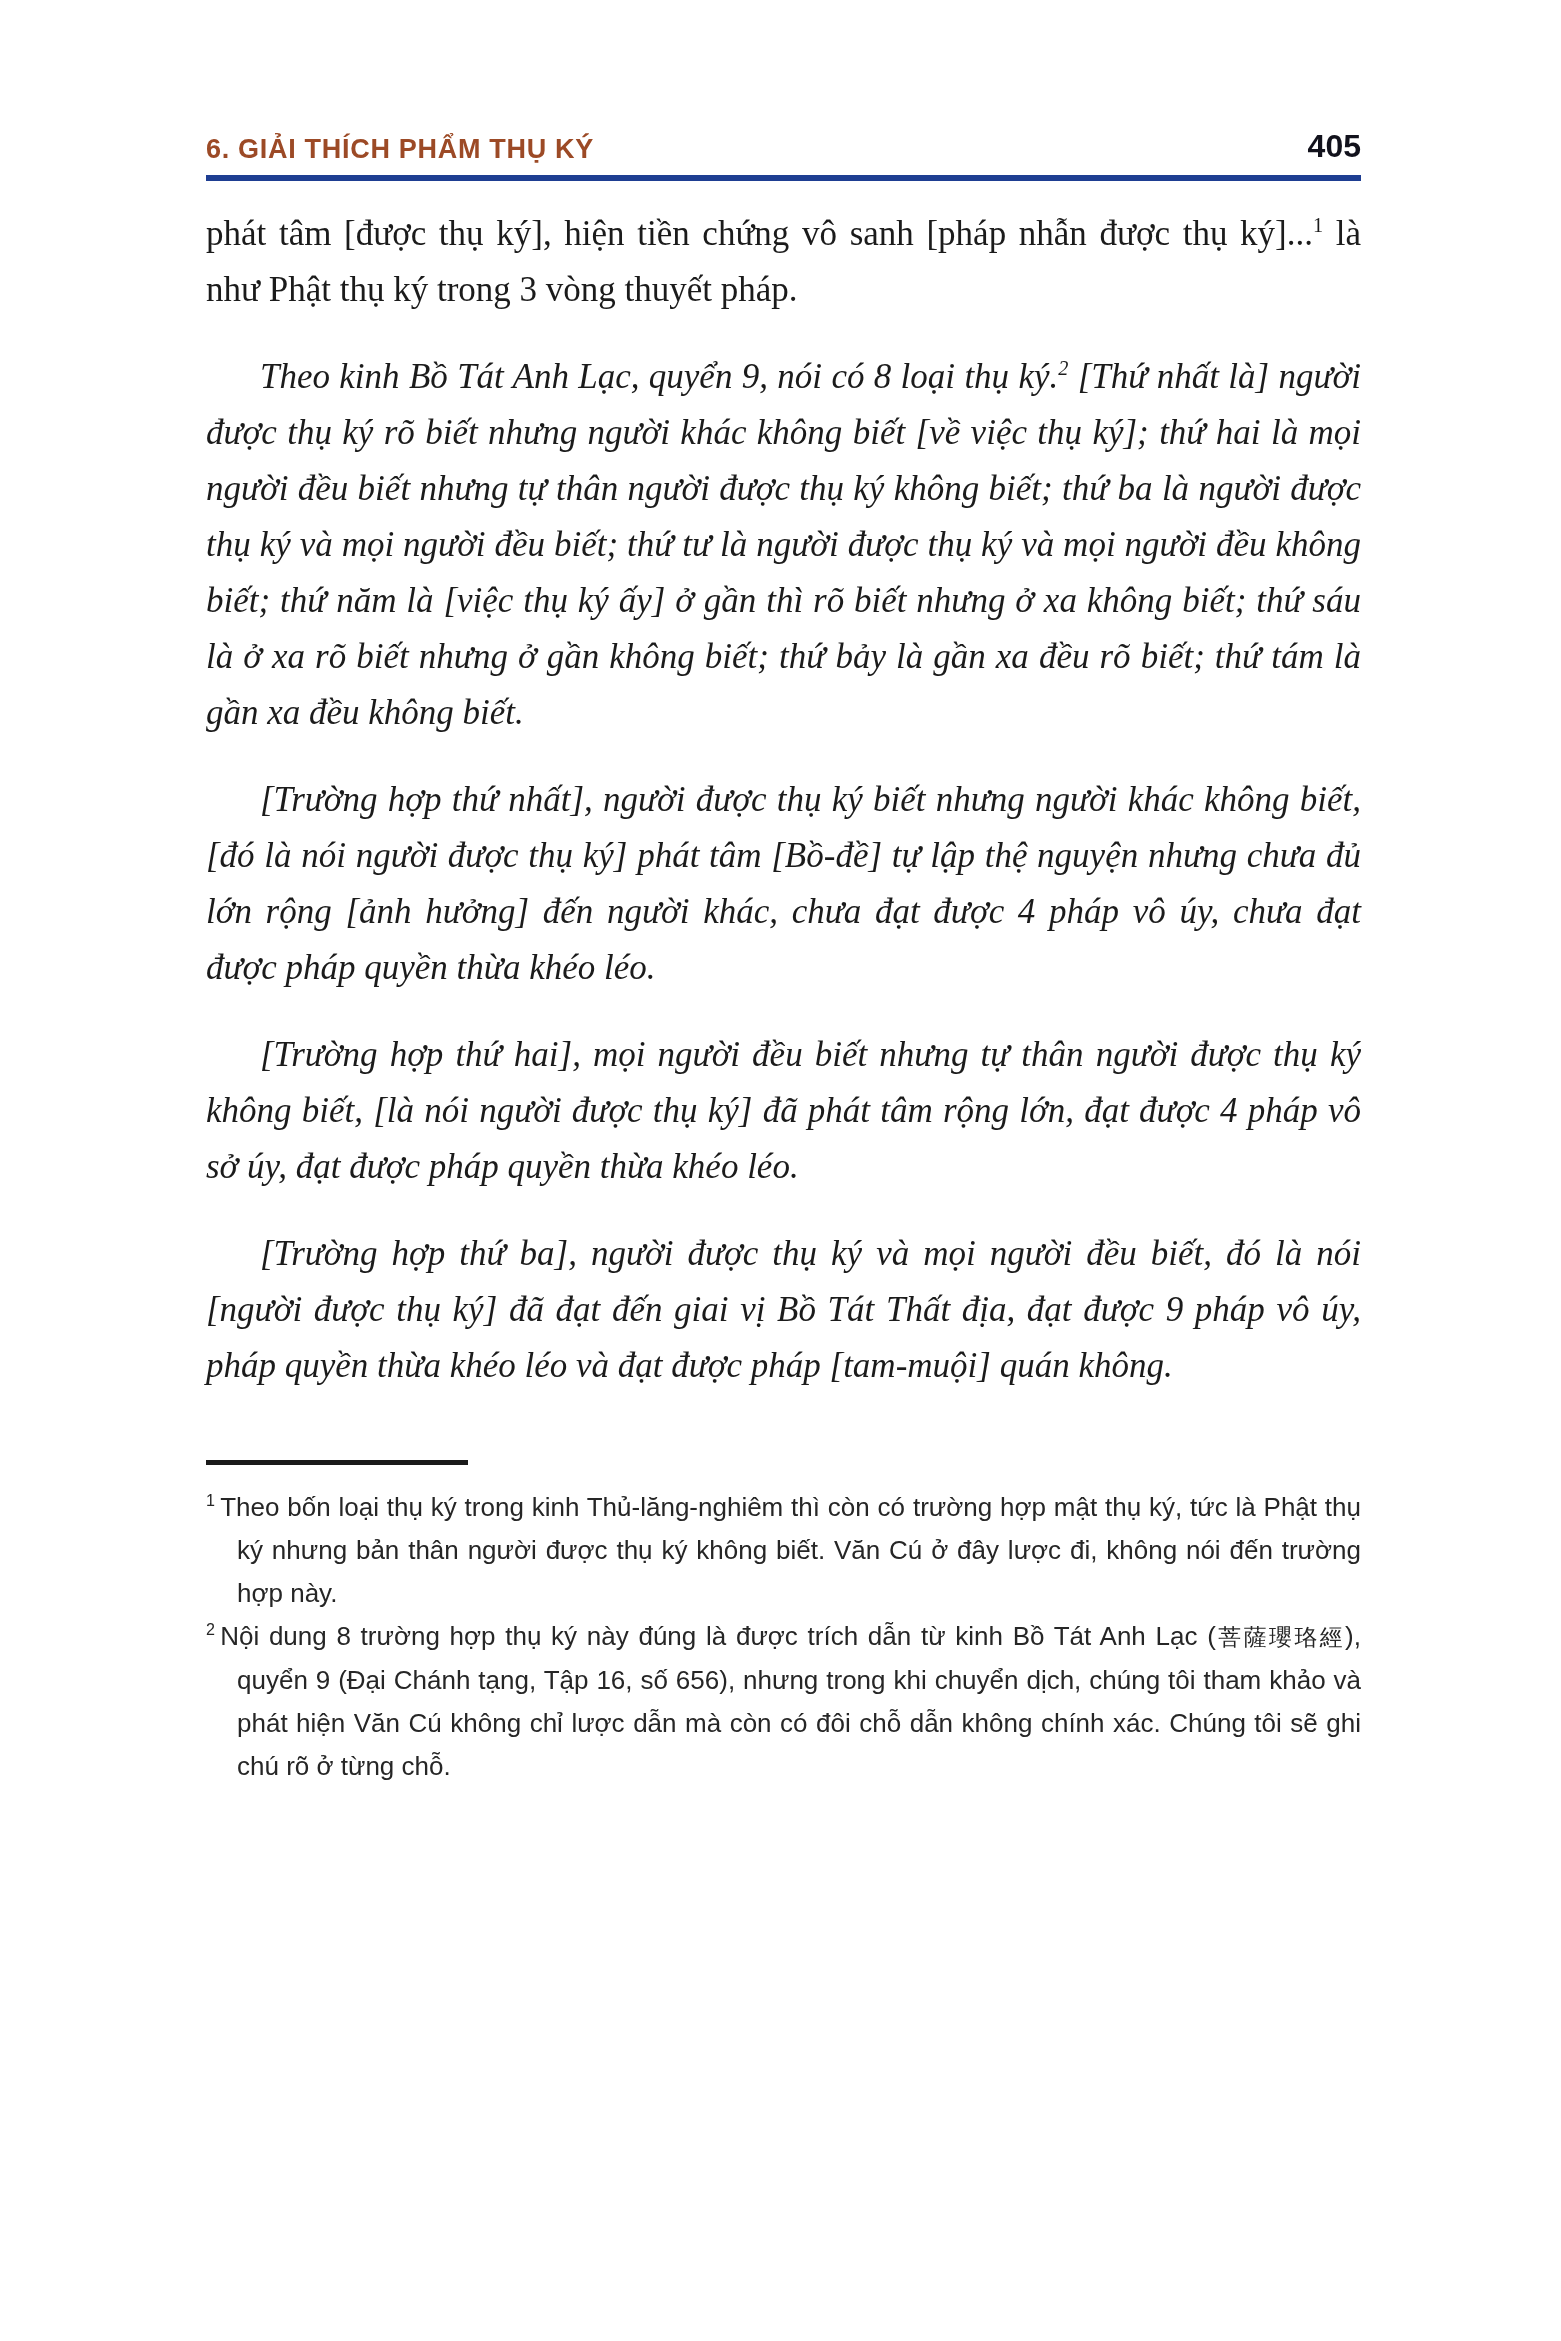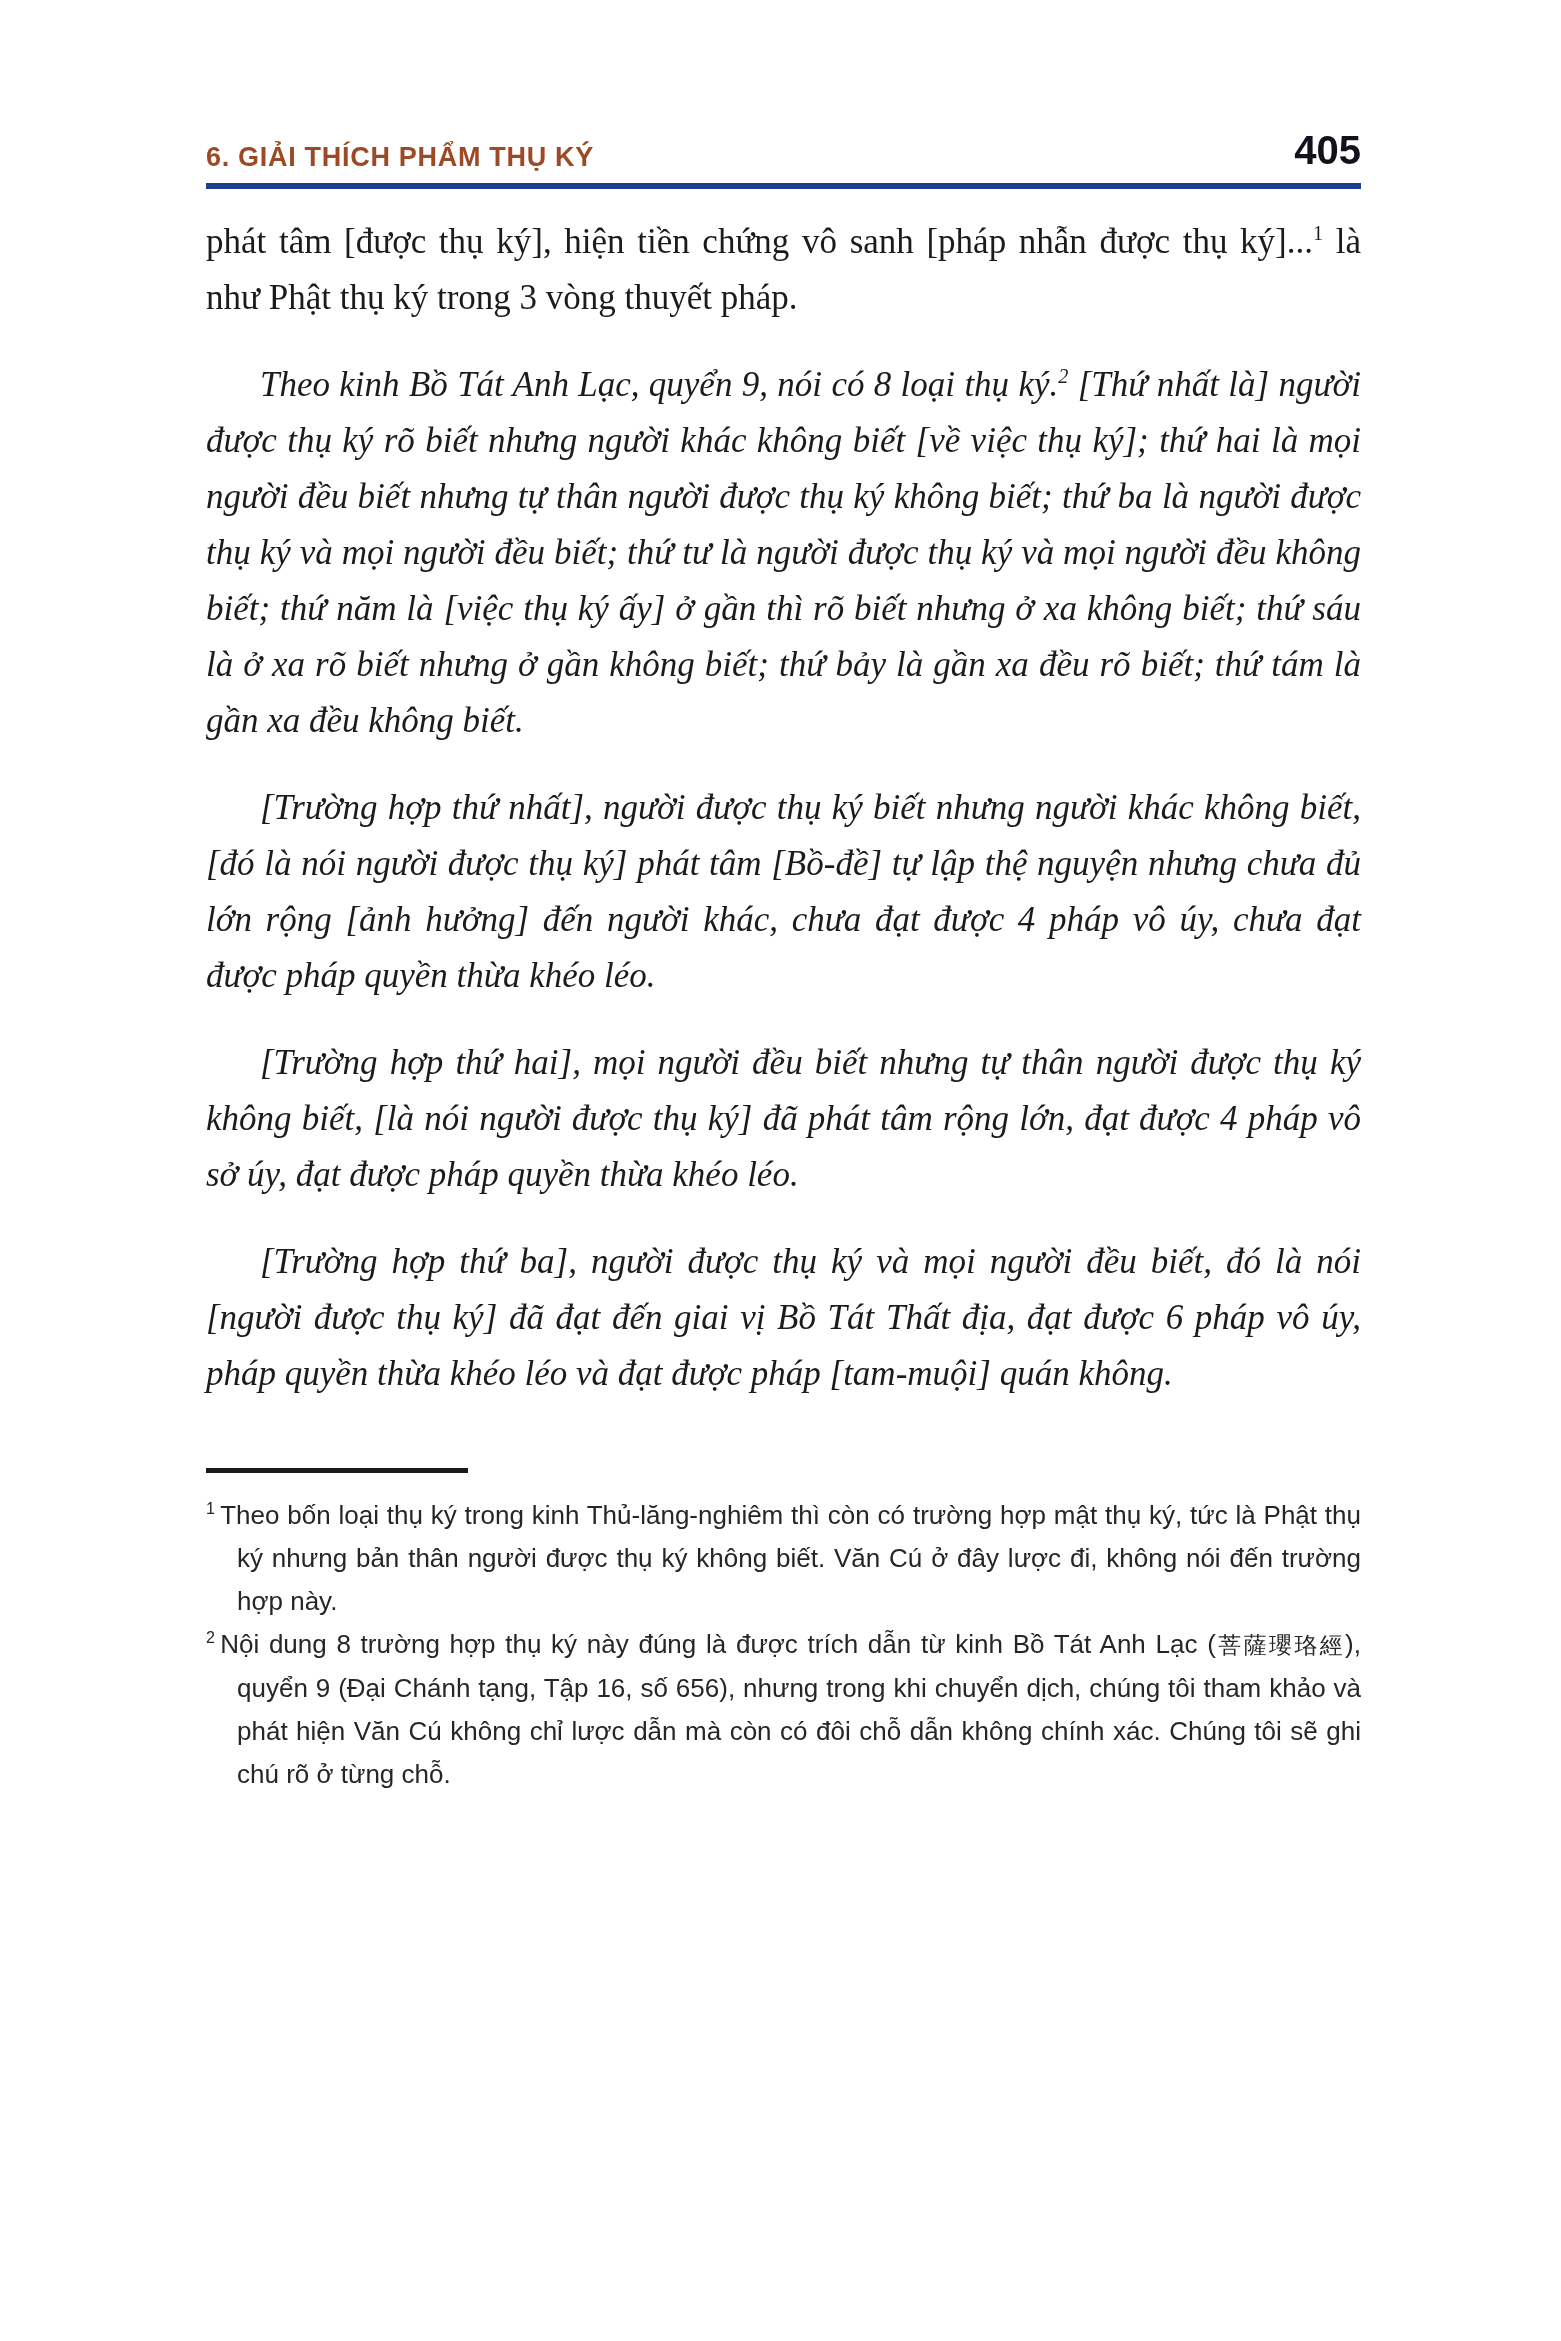--- a/index.html
+++ b/index.html
@@ -25,21 +25,21 @@
   .header-title {
     font-family: "Liberation Sans", sans-serif;
     font-weight: bold;
     font-size: 27px;
     letter-spacing: 0.7px;
     color: #9c4a26;
   }
   .page-number {
     font-family: "Liberation Sans", sans-serif;
     font-weight: bold;
-    font-size: 40px;
+    font-size: 32px;
     color: #12121c;
   }
   .header-rule {
     margin-top: 10.4px;
     height: 6px;
     width: 100%;
     background: #1e3e92;
   }
   
   .body-text {
@@ -94,21 +94,21 @@
     <span class="page-number">405</span>
   </div>
 
   <div class="header-rule"></div>
 
   <div class="body-text">
       <p class="para">phát tâm [được thụ ký], hiện tiền chứng vô sanh [pháp nhẫn được thụ ký]...<sup>1</sup> là như Phật thụ ký trong 3 vòng thuyết pháp.</p>
       <p class="para indent">Theo kinh Bồ Tát Anh Lạc, quyển 9, nói có 8 loại thụ ký.<sup>2</sup> [Thứ nhất là] người được thụ ký rõ biết nhưng người khác không biết [về việc thụ ký]; thứ hai là mọi người đều biết nhưng tự thân người được thụ ký không biết; thứ ba là người được thụ ký và mọi người đều biết; thứ tư là người được thụ ký và mọi người đều không biết; thứ năm là [việc thụ ký ấy] ở gần thì rõ biết nhưng ở xa không biết; thứ sáu là ở xa rõ biết nhưng ở gần không biết; thứ bảy là gần xa đều rõ biết; thứ tám là gần xa đều không biết.</p>
       <p class="para indent">[Trường hợp thứ nhất], người được thụ ký biết nhưng người khác không biết, [đó là nói người được thụ ký] phát tâm [Bồ-đề] tự lập thệ nguyện nhưng chưa đủ lớn rộng [ảnh hưởng] đến người khác, chưa đạt được 4 pháp vô úy, chưa đạt được pháp quyền thừa khéo léo.</p>
       <p class="para indent">[Trường hợp thứ hai], mọi người đều biết nhưng tự thân người được thụ ký không biết, [là nói người được thụ ký] đã phát tâm rộng lớn, đạt được 4 pháp vô sở úy, đạt được pháp quyền thừa khéo léo.</p>
-      <p class="para indent">[Trường hợp thứ ba], người được thụ ký và mọi người đều biết, đó là nói [người được thụ ký] đã đạt đến giai vị Bồ Tát Thất địa, đạt được 6 pháp vô úy, pháp quyền thừa khéo léo và đạt được pháp [tam-muội] quán không.</p>
+      <p class="para indent">[Trường hợp thứ ba], người được thụ ký và mọi người đều biết, đó là nói [người được thụ ký] đã đạt đến giai vị Bồ Tát Thất địa, đạt được 9 pháp vô úy, pháp quyền thừa khéo léo và đạt được pháp [tam-muội] quán không.</p>
     </div>
 
   <div class="footnote-separator"></div>
 
   <div class="footnotes">
       <p><sup class="fn-marker">1</sup>Theo bốn loại thụ ký trong kinh Thủ-lăng-nghiêm thì còn có trường hợp mật thụ ký, tức là Phật thụ ký nhưng bản thân người được thụ ký không biết. Văn Cú ở đây lược đi, không nói đến trường hợp này.</p>
       <p><sup class="fn-marker">2</sup>Nội dung 8 trường hợp thụ ký này đúng là được trích dẫn từ kinh Bồ Tát Anh Lạc (<span class="cjk">菩薩瓔珞經</span>), quyển 9 (Đại Chánh tạng, Tập 16, số 656), nhưng trong khi chuyển dịch, chúng tôi tham khảo và phát hiện Văn Cú không chỉ lược dẫn mà còn có đôi chỗ dẫn không chính xác. Chúng tôi sẽ ghi chú rõ ở từng chỗ.</p>
     </div>
 
 </div>

